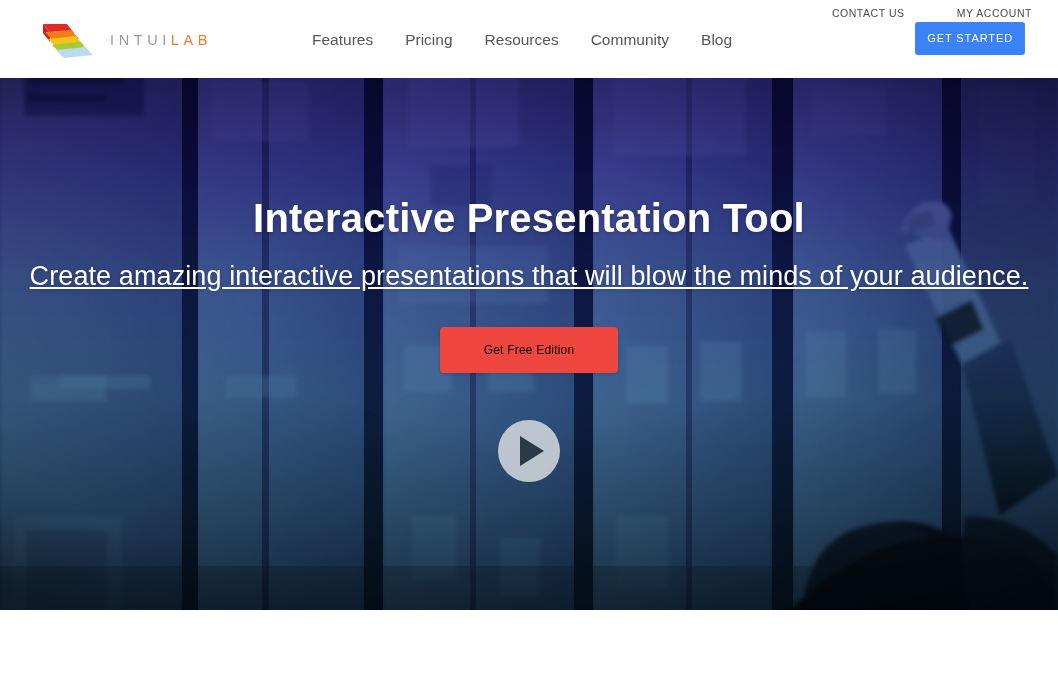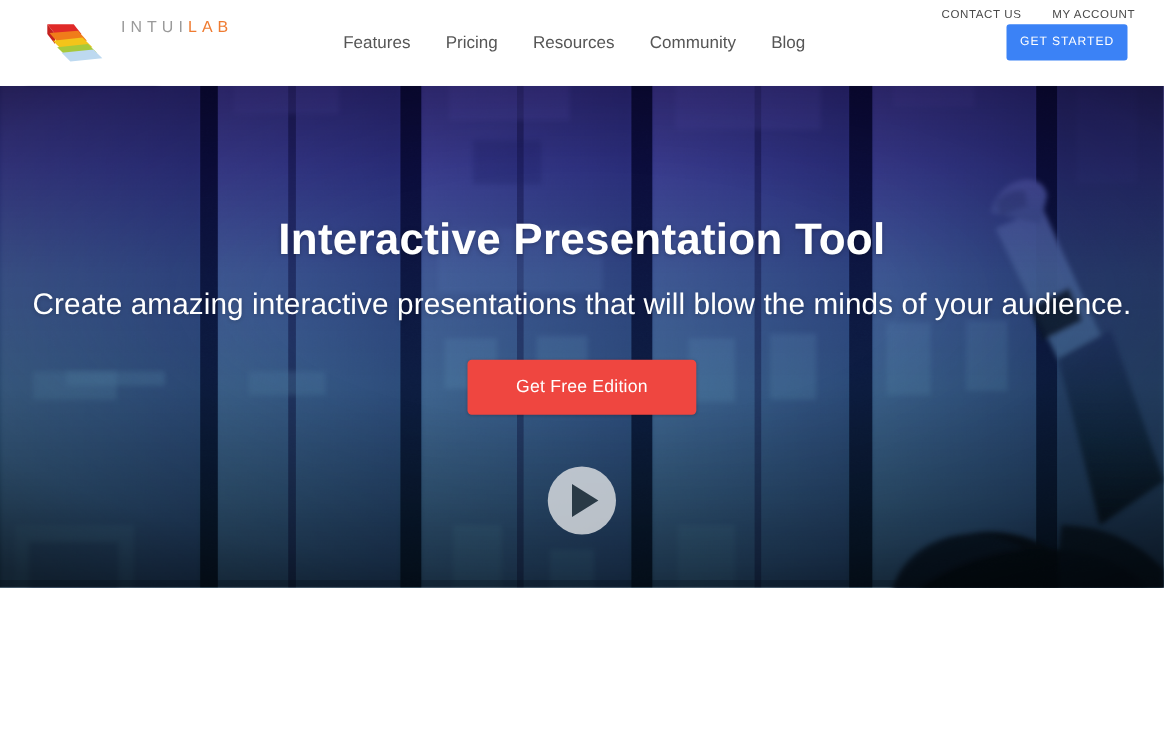--- a/index.html
+++ b/index.html
@@ -8,41 +8,41 @@
     overflow:hidden;
     font-family:"Liberation Sans", sans-serif;
     background:#ffffff;
   }
 
   
   .utility-bar{
     position:absolute; top:0; left:0; width:1058px; height:26px;
     background:#ffffff;
     display:flex; justify-content:flex-end; align-items:center;
-    padding-right:26px; gap:28px;
+    padding-right:26px; gap:52px;
   }
   .utility-link{
     font-size:10.5px; color:#4a4a4a; letter-spacing:.55px;
     text-decoration:none; white-space:nowrap; cursor:pointer;
   }
 
   
   .header{
     position:absolute; top:0; left:0; width:1058px; height:78px;
     background:#ffffff; z-index:5;
   }
   .header-inner{
     position:absolute; top:18px; left:0; width:1058px; height:46px;
     display:flex; align-items:center;
   }
 
   
   .logo{
     position:absolute; left:40px; top:0;
-    display:flex; align-items:flex-start; gap:12px; cursor:pointer;
+    display:flex; align-items:center; gap:12px; cursor:pointer;
     height:44px;
   }
   .logo-mark{ width:58px; height:40px; display:block; }
   .logo-word{
     font-size:14.5px; letter-spacing:4.6px; font-weight:400;
     white-space:nowrap; line-height:1;
   }
   .logo-word .w1{ color:#9a9a9a; }
   .logo-word .w2{ color:#ef7b31; }
 
@@ -61,21 +61,21 @@
   .cta-top{
     position:absolute; right:33px; top:4px;
     background:#3b82f6; color:#fff;
     font-size:11px; letter-spacing:.9px; font-weight:400;
     padding:10px 12px 11px; border:none; border-radius:3px;
     cursor:pointer; white-space:nowrap;
   }
 
   
   .hero{
-    position:absolute; top:78px; left:0; width:1058px; height:456px;
+    position:absolute; top:78px; left:0; width:1058px; height:532px;
     overflow:hidden;
   }
   .hero-photo{
     position:absolute; inset:0; width:100%; height:100%;
     display:block;
   }
   
   .hero-tint{
     position:absolute; inset:0;
     background:linear-gradient(180deg,
@@ -102,25 +102,26 @@
     margin-top:118px;
     font-size:40px; font-weight:700; color:#ffffff;
     letter-spacing:.2px; text-align:center; line-height:1.1;
     text-shadow:0 1px 5px rgba(0,0,0,.25);
   }
   .hero-sub{
     margin-top:20px;
     font-size:27px; font-weight:300; color:#ffffff;
     text-align:center; line-height:1.2; letter-spacing:.1px;
     text-shadow:0 1px 5px rgba(0,0,0,.25);
+    text-decoration:underline;
   }
   .hero-cta{
     margin-top:35px;
-    background:#ef4640; color:#ffffff;
-    font-size:16px; font-weight:400;
+    background:#ef4640; color:#000000;
+    font-size:12px; font-weight:400;
     padding:16px 44px; border:none; border-radius:4px;
     cursor:pointer; letter-spacing:.2px;
     box-shadow:0 1px 3px rgba(0,0,0,.18);
   }
   .play-btn{
     margin-top:47px;
     width:62px; height:62px; border-radius:50%;
     background:rgba(225,228,230,0.80);
     display:flex; align-items:center; justify-content:center;
     cursor:pointer;

